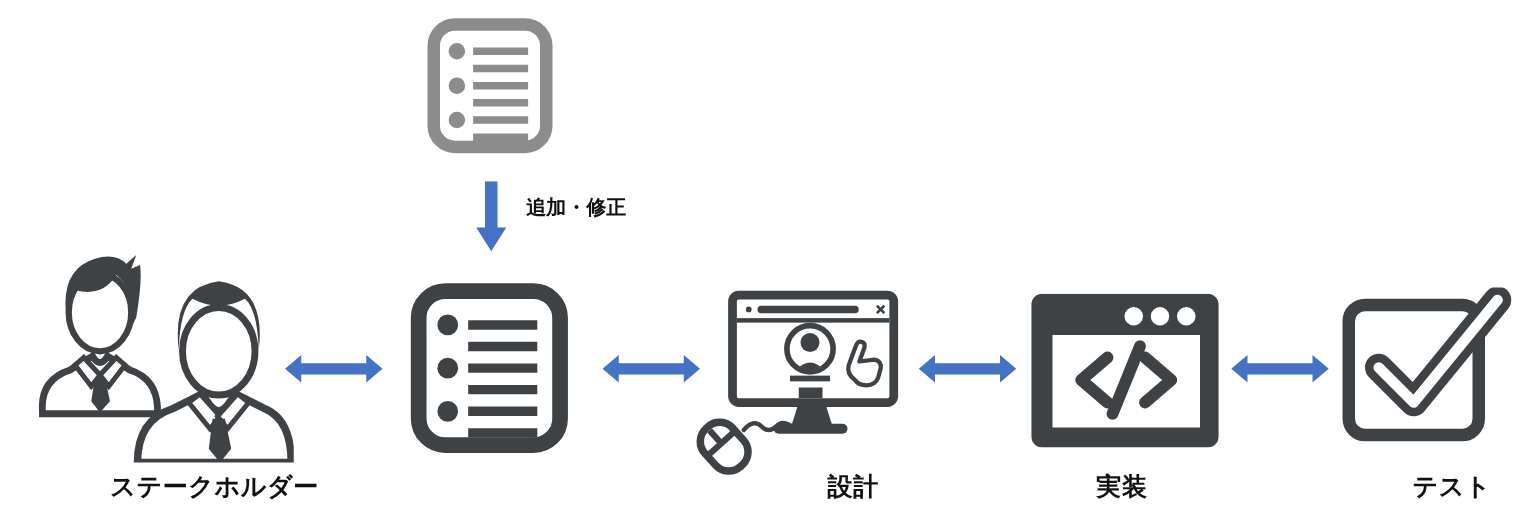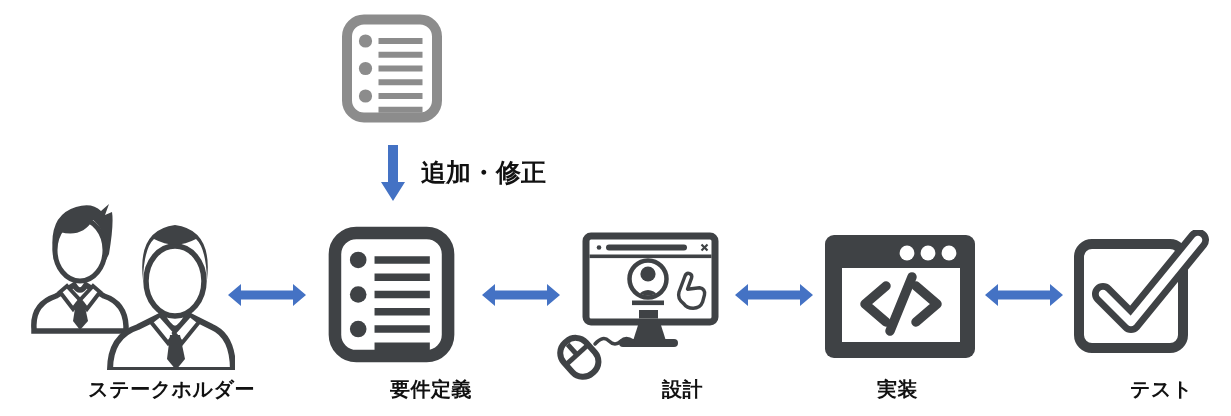--- a/index.html
+++ b/index.html
@@ -8,21 +8,21 @@
     font-family:"Liberation Sans","DejaVu Sans",sans-serif;overflow:hidden;
   }
   .abs{position:absolute;}
   .stage-label{
     position:absolute;top:376px;text-align:right;
     font-size:20px;font-weight:700;color:var(--label,#111);
     letter-spacing:0.5px;white-space:nowrap;
   }
   #annotation-label{
     position:absolute;left:421px;top:156px;
-    font-size:25px;font-weight:700;color:var(--label,#111);
+    font-size:16px;font-weight:700;color:var(--label,#111);
     white-space:nowrap;
   }
   svg{display:block;}
   .ink-dark{color:var(--dark,#3F4245);}
   .ink-gray{color:var(--gray,#8C8C8C);}
   .ink-blue{color:var(--blue,#4472C4);}
   
   #change-icon   {left:341px;top:14px; width:102px;height:109px;}
   #down-arrow    {left:381px;top:145px;width:24px; height:56px;}
   #stakeholders-icon{left:30px; top:198px;width:205px;height:172px;}
@@ -167,18 +167,17 @@
     </g>
   </svg>
 
   <svg id="test-icon" class="abs ink-dark" viewBox="0 0 137 124" aria-hidden="true">
     <rect x="6" y="14" width="104" height="104" rx="13" fill="#fff" stroke="currentColor" stroke-width="10"></rect>
     <path d="M30,64 L58,92 L125,10" fill="none" stroke="currentColor" stroke-width="22" stroke-linecap="round" stroke-linejoin="round"></path>
     <path d="M30,64 L58,92 L125,10" fill="none" stroke="#fff" stroke-width="8.5" stroke-linecap="round" stroke-linejoin="round"></path>
   </svg>
 
   <div class="stage-label" id="label-stakeholders">ステークホルダー</div>
-  <div class="stage-label" id="label-requirements">要件定義</div>
   <div class="stage-label" id="label-design">設計</div>
   <div class="stage-label" id="label-test">テスト</div>
   <div class="stage-label" id="label-implementation">実装</div>
 
 </div>
 
 </body></html>

